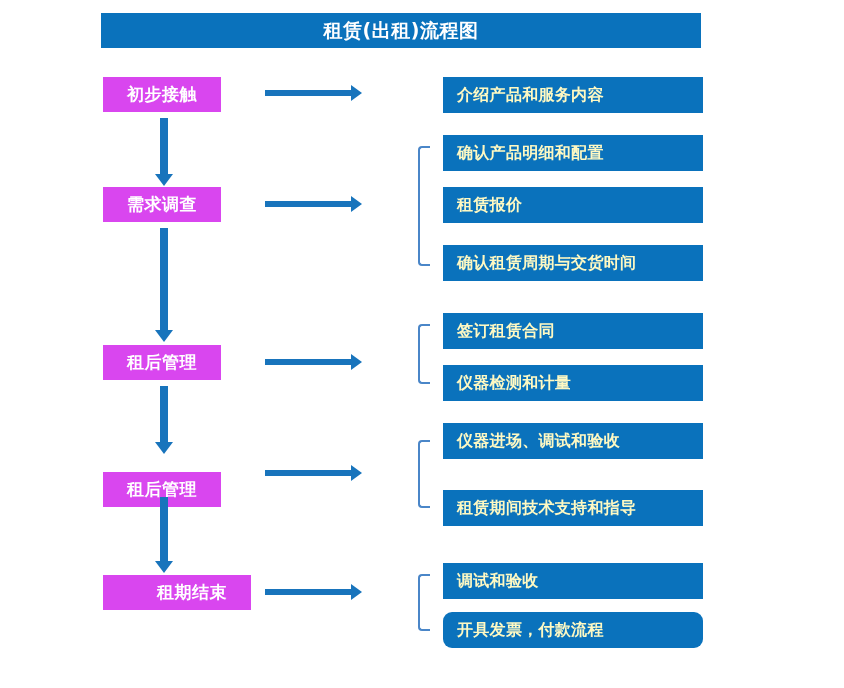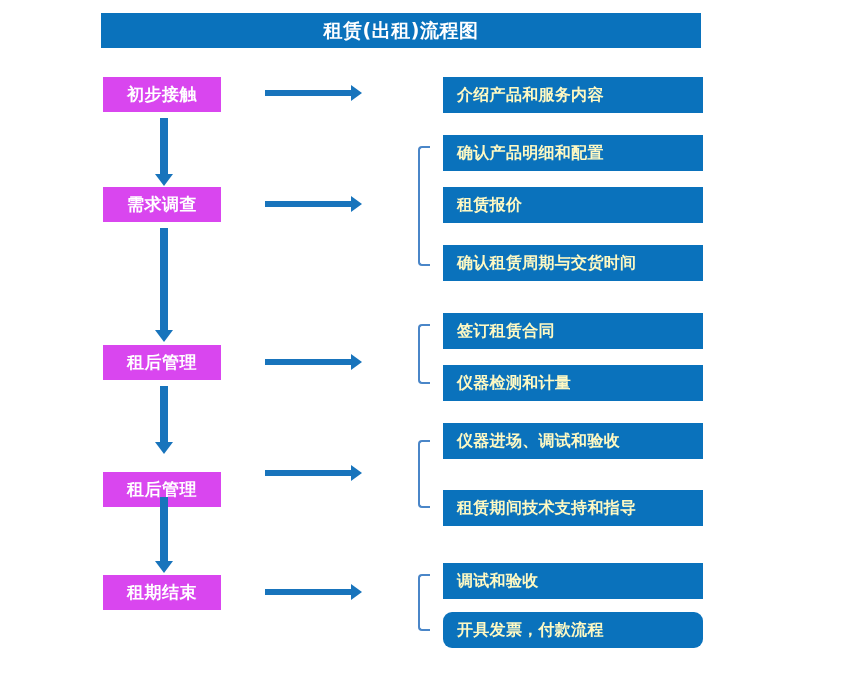--- a/index.html
+++ b/index.html
@@ -135,21 +135,21 @@
 
 <div id="canvas">
 
   <div class="title-bar">租赁(出租)流程图</div>
 
   <div id="stages-layer">
       <div class="stage-box" style="top: 77px;">初步接触</div>
       <div class="stage-box" style="top: 187px;">需求调查</div>
       <div class="stage-box" style="top: 345px;">租后管理</div>
       <div class="stage-box" style="top: 472px;">租后管理</div>
-      <div class="stage-box" style="top: 575px;">租期结束</div>
+      <div class="stage-box" style="top: 575px; padding-left: 30px;">租期结束</div>
     </div>
   <div id="details-layer">
       <div class="detail-box" style="top: 77px;">介绍产品和服务内容</div>
       <div class="detail-box" style="top: 135px;">确认产品明细和配置</div>
       <div class="detail-box" style="top: 187px;">租赁报价</div>
       <div class="detail-box" style="top: 245px;">确认租赁周期与交货时间</div>
       <div class="detail-box" style="top: 313px;">签订租赁合同</div>
       <div class="detail-box" style="top: 365px;">仪器检测和计量</div>
       <div class="detail-box" style="top: 423px;">仪器进场、调试和验收</div>
       <div class="detail-box" style="top: 490px;">租赁期间技术支持和指导</div>

